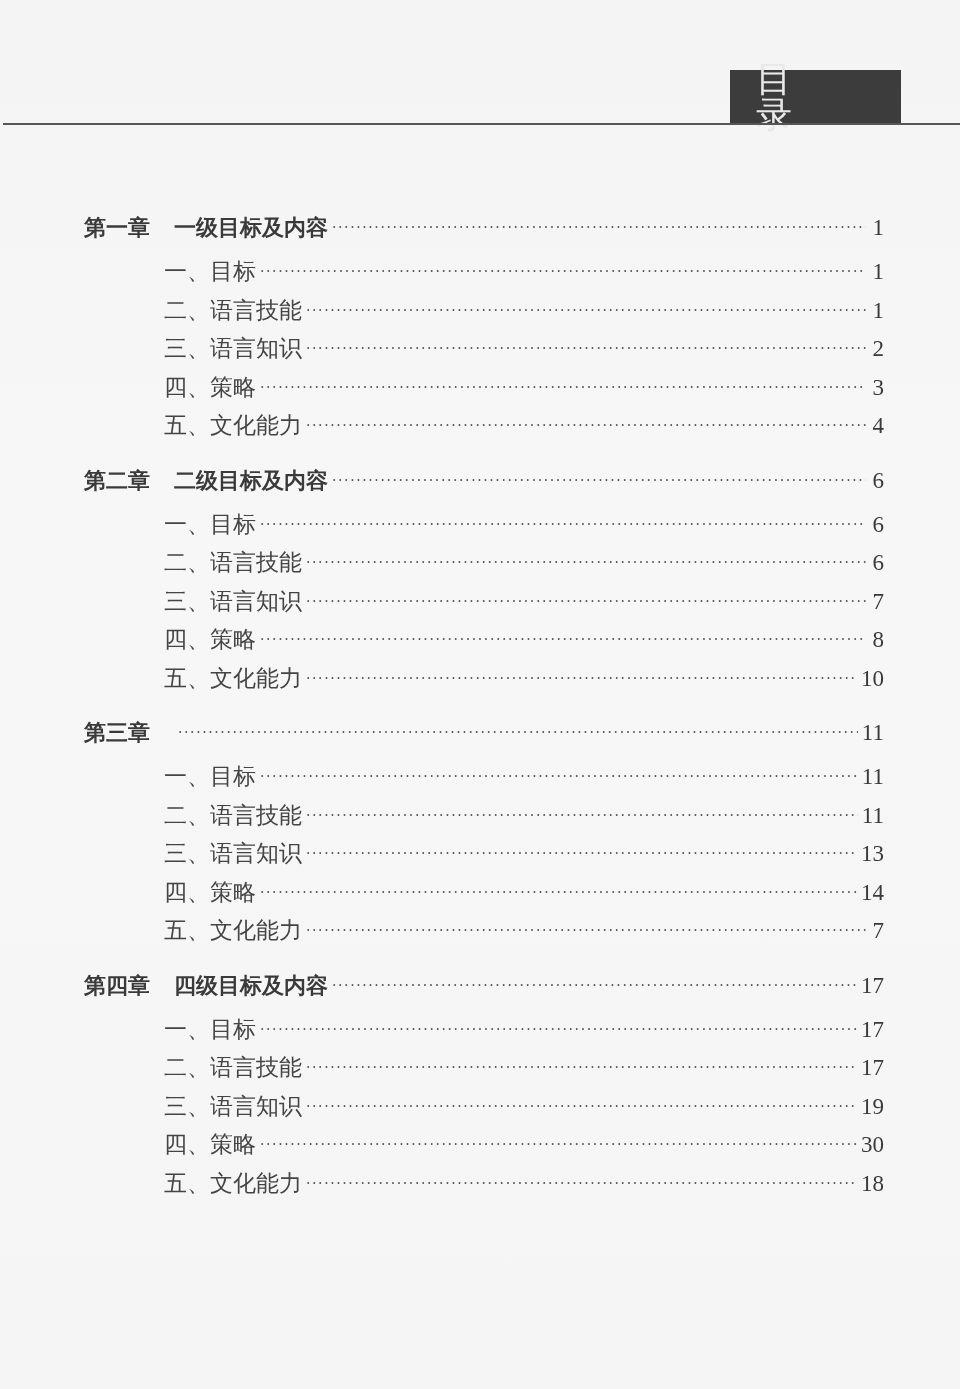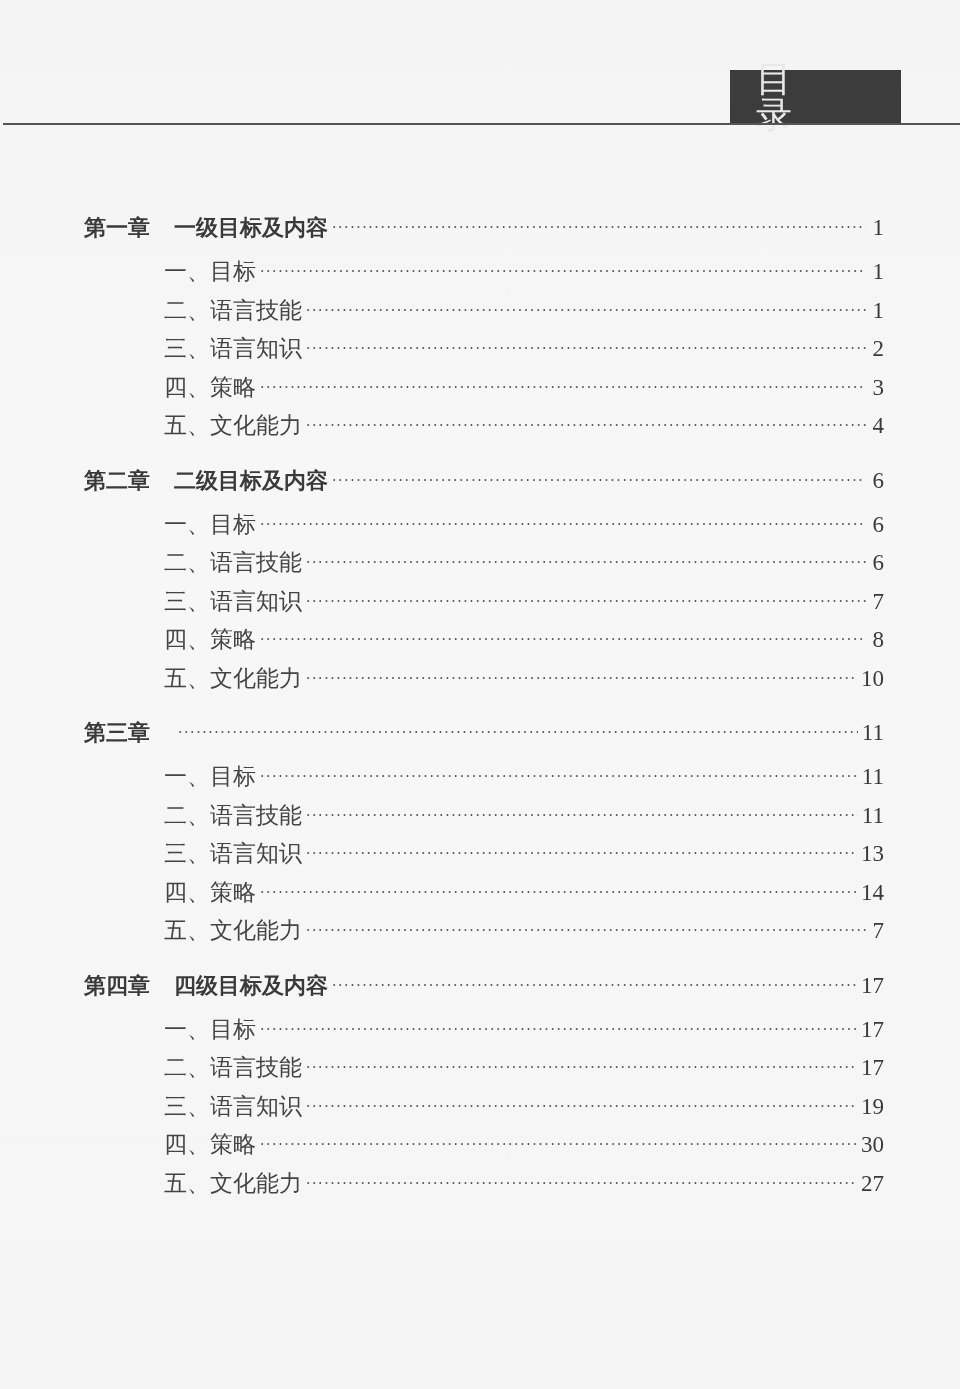--- a/index.html
+++ b/index.html
@@ -247,18 +247,18 @@
         <span class="page-num">19</span>
       </div>
       <div class="toc-line">
         <span class="section-label">四、策略</span>
         <span class="leader"></span>
         <span class="page-num">30</span>
       </div>
       <div class="toc-line">
         <span class="section-label">五、文化能力</span>
         <span class="leader"></span>
-        <span class="page-num">27</span>
+        <span class="page-num">18</span>
       </div>
     </div>
 
   </div>
 </div>
 
 </body></html>

